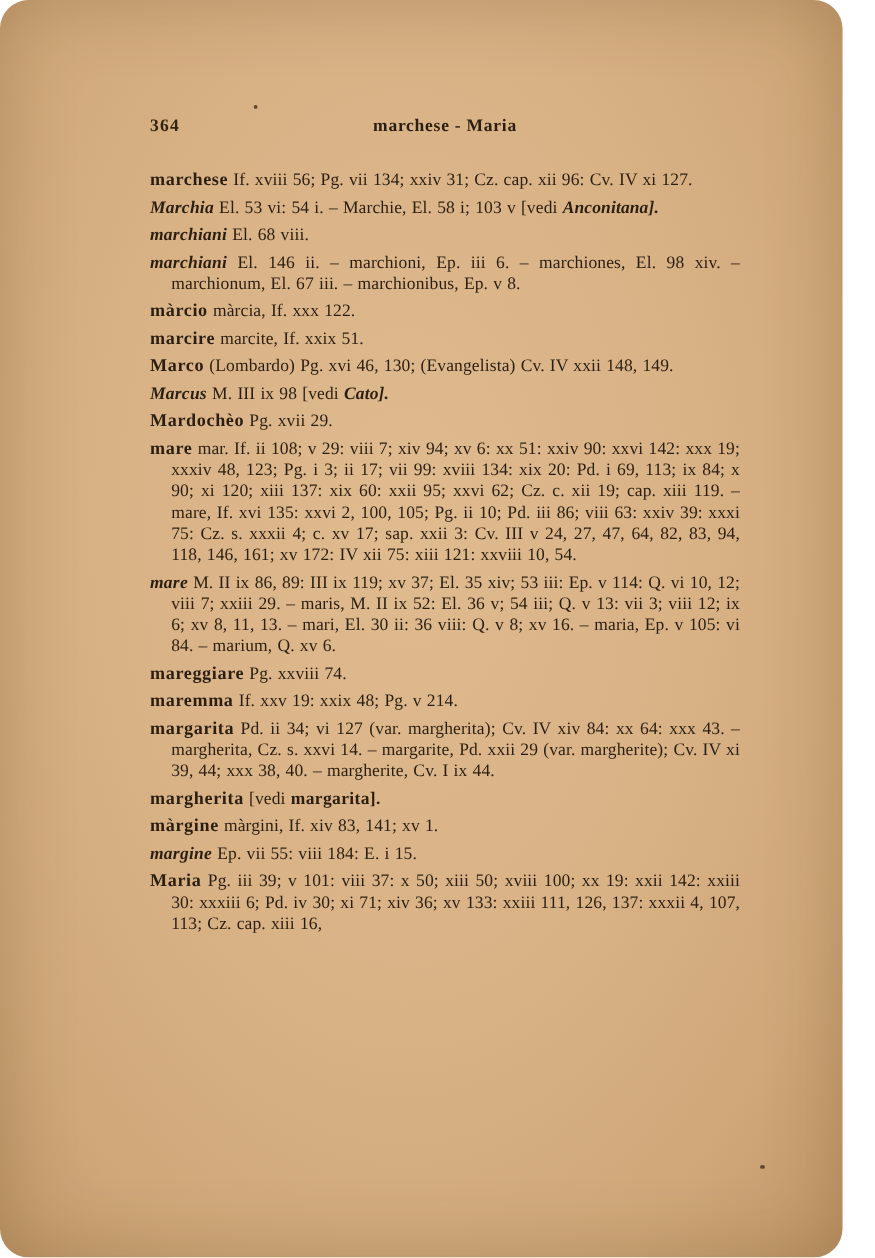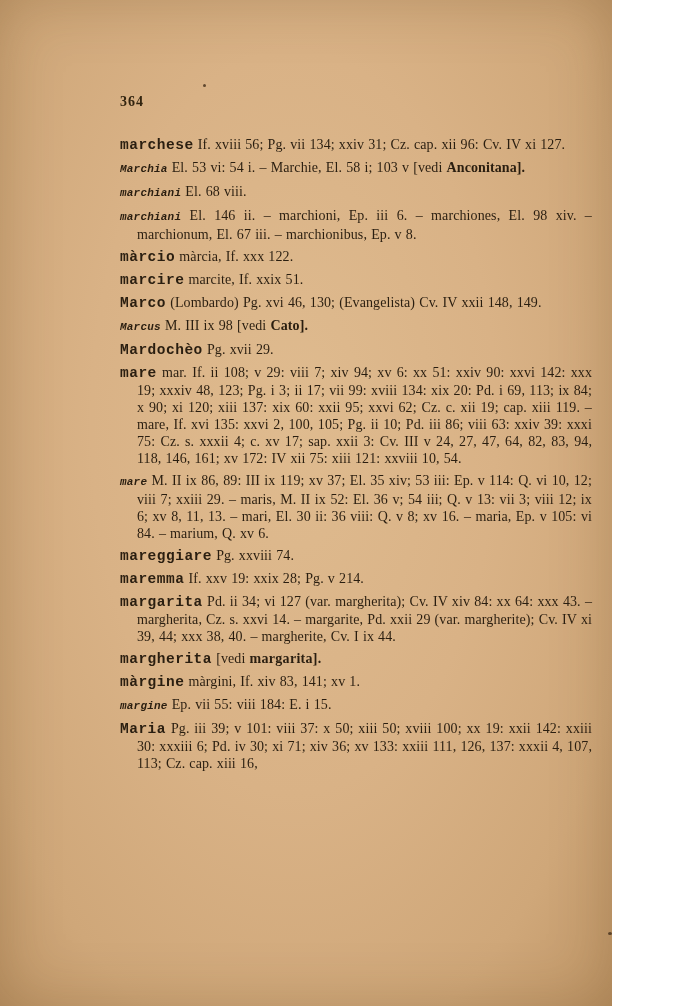--- a/index.html
+++ b/index.html
@@ -1,27 +1,28 @@
 <!DOCTYPE html>
 <html><head>
 <meta charset="utf-8">
 <style>
   * { margin: 0; padding: 0; box-sizing: border-box; }
   html, body { width: 700px; height: 1006px; }
   body { font-family: "Liberation Serif", serif; }
 
   .page {
     position: relative;
-    width: 612px;
+    width: 674px;
     height: 1006px;
     overflow: hidden;
     color: #2a1e10;
     background: radial-gradient(ellipse at 48% 42%,
       #dfbb8f 0%, #d9b286 45%, #cfa779 78%, #c09768 100%);
     box-shadow: inset 0 0 60px rgba(90, 60, 20, 0.25);
+    border-radius: 23px;
   }
 
   .content {
     position: absolute;
     left: 120px;
     top: 94px;
     width: 472px;
   }
 
   .header {
@@ -48,27 +49,27 @@
     text-align: justify;
     font-size: 14px;
     line-height: 17px;
     padding-left: 17px;
     text-indent: -17px;
     margin-bottom: 5px;
     letter-spacing: 0.1px;
     word-spacing: 0.5px;
   }
 
-  .head { font-weight: bold; font-family: Liberation Mono, monospace; }
+  .head { font-weight: bold; }
   .head.b  { font-size: 14.5px; letter-spacing: 0.5px; }
-  .head.bi { font-size: 11px; font-style: italic; letter-spacing: 0.2px; }
+  .head.bi { font-size: 14px; font-style: italic; letter-spacing: 0.2px; }
 
   .i  { }
   .b  { font-weight: bold; letter-spacing: 0.3px; }
-  .bi { font-weight: bold; }
+  .bi { font-weight: bold; font-style: italic; }
 
   .speck {
     position: absolute;
     background: #4a3520;
     border-radius: 50%;
     opacity: 0.85;
   }
   .speck-1 { left: 203px; top: 84px;  width: 3px; height: 3px; }
   .speck-2 { left: 608px; top: 932px; width: 4px; height: 3px; }
 </style>
@@ -77,36 +78,37 @@
 
 <div class="page">
 
   <div class="speck speck-1"></div>
   <div class="speck speck-2"></div>
 
   <div class="content">
 
     <div class="header">
       <span class="page-number">364</span>
+      <div class="running-title">marchese - Maria</div>
     </div>
 
     <div id="entries">
         <p class="entry"><span class="head b">marchese</span> <span class="i">If.</span> <span>xviii 56;</span> <span class="i">Pg.</span> <span>vii 134; xxiv 31;</span> <span class="i">Cz.</span> <span>cap. xii 96:</span> <span class="i">Cv.</span> <span>IV xi 127.</span></p>
         <p class="entry"><span class="head bi">Marchia</span> <span class="i">El.</span> <span>53 vi: 54 i. – Marchie,</span> <span class="i">El.</span> <span>58 i; 103 v [vedi</span> <span class="bi">Anconitana].</span></p>
         <p class="entry"><span class="head bi">marchiani</span> <span class="i">El.</span> <span>68 viii.</span></p>
         <p class="entry"><span class="head bi">marchiani</span> <span class="i">El.</span> <span>146 ii. – marchioni,</span> <span class="i">Ep.</span> <span>iii 6. – marchiones,</span> <span class="i">El.</span> <span>98 xiv. – marchionum,</span> <span class="i">El.</span> <span>67 iii. – marchionibus,</span> <span class="i">Ep.</span> <span>v 8.</span></p>
         <p class="entry"><span class="head b">màrcio</span> <span>màrcia,</span> <span class="i">If.</span> <span>xxx 122.</span></p>
         <p class="entry"><span class="head b">marcire</span> <span>marcite,</span> <span class="i">If.</span> <span>xxix 51.</span></p>
         <p class="entry"><span class="head b">Marco</span> <span>(Lombardo)</span> <span class="i">Pg.</span> <span>xvi 46, 130; (Evangelista)</span> <span class="i">Cv.</span> <span>IV xxii 148, 149.</span></p>
         <p class="entry"><span class="head bi">Marcus</span> <span class="i">M.</span> <span>III ix 98 [vedi</span> <span class="bi">Cato].</span></p>
         <p class="entry"><span class="head b">Mardochèo</span> <span class="i">Pg.</span> <span>xvii 29.</span></p>
         <p class="entry"><span class="head b">mare</span> <span>mar.</span> <span class="i">If.</span> <span>ii 108; v 29: viii 7; xiv 94; xv 6: xx 51: xxiv 90: xxvi 142: xxx 19; xxxiv 48, 123;</span> <span class="i">Pg.</span> <span>i 3; ii 17; vii 99: xviii 134: xix 20:</span> <span class="i">Pd.</span> <span>i 69, 113; ix 84; x 90; xi 120; xiii 137: xix 60: xxii 95; xxvi 62;</span> <span class="i">Cz.</span> <span>c. xii 19; cap. xiii 119. – mare,</span> <span class="i">If.</span> <span>xvi 135: xxvi 2, 100, 105;</span> <span class="i">Pg.</span> <span>ii 10;</span> <span class="i">Pd.</span> <span>iii 86; viii 63: xxiv 39: xxxi 75:</span> <span class="i">Cz.</span> <span>s. xxxii 4; c. xv 17; sap. xxii 3:</span> <span class="i">Cv.</span> <span>III v 24, 27, 47, 64, 82, 83, 94, 118, 146, 161; xv 172: IV xii 75: xiii 121: xxviii 10, 54.</span></p>
         <p class="entry"><span class="head bi">mare</span> <span class="i">M.</span> <span>II ix 86, 89: III ix 119; xv 37;</span> <span class="i">El.</span> <span>35 xiv; 53 iii:</span> <span class="i">Ep.</span> <span>v 114:</span> <span class="i">Q.</span> <span>vi 10, 12; viii 7; xxiii 29. – maris,</span> <span class="i">M.</span> <span>II ix 52:</span> <span class="i">El.</span> <span>36 v; 54 iii;</span> <span class="i">Q.</span> <span>v 13: vii 3; viii 12; ix 6; xv 8, 11, 13. – mari,</span> <span class="i">El.</span> <span>30 ii: 36 viii:</span> <span class="i">Q.</span> <span>v 8; xv 16. – maria,</span> <span class="i">Ep.</span> <span>v 105: vi 84. – marium,</span> <span class="i">Q.</span> <span>xv 6.</span></p>
         <p class="entry"><span class="head b">mareggiare</span> <span class="i">Pg.</span> <span>xxviii 74.</span></p>
-        <p class="entry"><span class="head b">maremma</span> <span class="i">If.</span> <span>xxv 19: xxix 28;</span> <span class="i">Pg.</span> <span>v 214.</span></p>
+        <p class="entry"><span class="head b">maremma</span> <span class="i">If.</span> <span>xxv 19: xxix 48;</span> <span class="i">Pg.</span> <span>v 214.</span></p>
         <p class="entry"><span class="head b">margarita</span> <span class="i">Pd.</span> <span>ii 34; vi 127 (var. margherita);</span> <span class="i">Cv.</span> <span>IV xiv 84: xx 64: xxx 43. – margherita,</span> <span class="i">Cz.</span> <span>s. xxvi 14. – margarite,</span> <span class="i">Pd.</span> <span>xxii 29 (var. margherite);</span> <span class="i">Cv.</span> <span>IV xi 39, 44; xxx 38, 40. – margherite,</span> <span class="i">Cv.</span> <span>I ix 44.</span></p>
         <p class="entry"><span class="head b">margherita</span> <span>[vedi</span> <span class="b">margarita].</span></p>
         <p class="entry"><span class="head b">màrgine</span> <span>màrgini,</span> <span class="i">If.</span> <span>xiv 83, 141; xv 1.</span></p>
         <p class="entry"><span class="head bi">margine</span> <span class="i">Ep.</span> <span>vii 55: viii 184:</span> <span class="i">E.</span> <span>i 15.</span></p>
         <p class="entry"><span class="head b">Maria</span> <span class="i">Pg.</span> <span>iii 39; v 101: viii 37: x 50; xiii 50; xviii 100; xx 19: xxii 142: xxiii 30: xxxiii 6;</span> <span class="i">Pd.</span> <span>iv 30; xi 71; xiv 36; xv 133: xxiii 111, 126, 137: xxxii 4, 107, 113;</span> <span class="i">Cz.</span> <span>cap. xiii 16,</span></p>
       </div>
 
   </div>
 </div>
 

